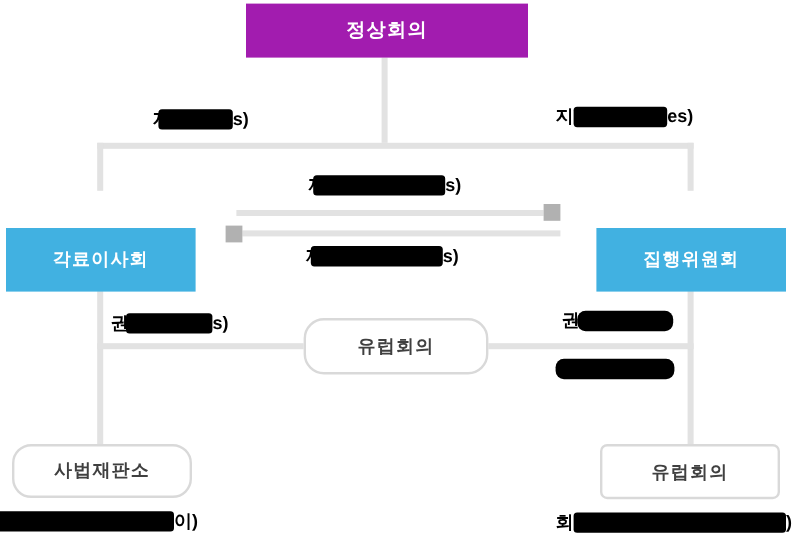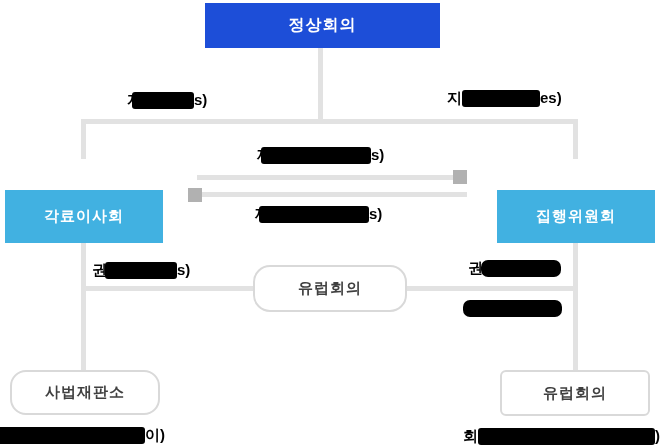--- a/index.html
+++ b/index.html
@@ -5,21 +5,21 @@
   html,body{margin:0;padding:0;background:#ffffff;}
   #stage{
     position:relative;width:660px;height:445px;background:#ffffff;
     overflow:hidden;font-family:"Liberation Sans",sans-serif;
   }
   
   .node{
     position:absolute;display:flex;align-items:center;justify-content:center;
     font-size:15px;letter-spacing:1px;box-sizing:border-box;
   }
-  .node-blue{background:#1d4ed8;color:#ffffff;font-weight:600;}
+  .node-blue{background:#a21caf;color:#ffffff;font-weight:600;}
   .node-cyan{background:#41b1e1;color:#ffffff;font-weight:600;margin-top:31px;}
   .node-white{
     background:#ffffff;border:2px solid #d9d9d9;border-radius:8px;
     color:#404040;font-weight:600;
   }
   #summit{left:205px;top:3px;width:235px;height:45px;font-size:16px;}
   #council{left:5px;top:159px;width:158px;height:53px;}
   #commission{left:497px;top:159px;width:158px;height:53px;font-family:Liberation Mono, monospace;}
   #europe{left:253px;top:265px;width:154px;height:47px;border-radius:17px;}
   #court{left:10px;top:370px;width:150px;height:45px;border-radius:16px;}
@@ -45,21 +45,21 @@
     position:absolute;font-size:15px;font-weight:700;color:#000000;
     line-height:19px;white-space:nowrap;
   }
   .bar{
     display:inline-block;background:#000000;height:17px;border-radius:3px;
     vertical-align:middle;margin-top:-2px;
   }
   .bar.round{border-radius:7px;}
   #lbl-top-left{left:127px;top:90px;}
   #lbl-top-left .bar{width:62px;margin-left:-10px;}
-  #lbl-top-right{left:447px;top:88px;}
+  #lbl-top-right{left:463px;top:88px;}
   #lbl-top-right .bar{width:78px;}
   #lbl-mid-top{left:257px;top:145px;}
   #lbl-mid-top .bar{width:110px;margin-left:-11px;}
   #lbl-mid-bottom{left:255px;top:204px;}
   #lbl-mid-bottom .bar{width:110px;margin-left:-11px;}
   #lbl-left{left:92px;top:260px;}
   #lbl-left .bar{width:72px;margin-left:-2px;}
   #lbl-right-top{left:468px;top:258px;}
   #lbl-right-top .bar{width:80px;margin-left:-2px;}
   #lbl-right-bottom{left:463px;top:298px;}

